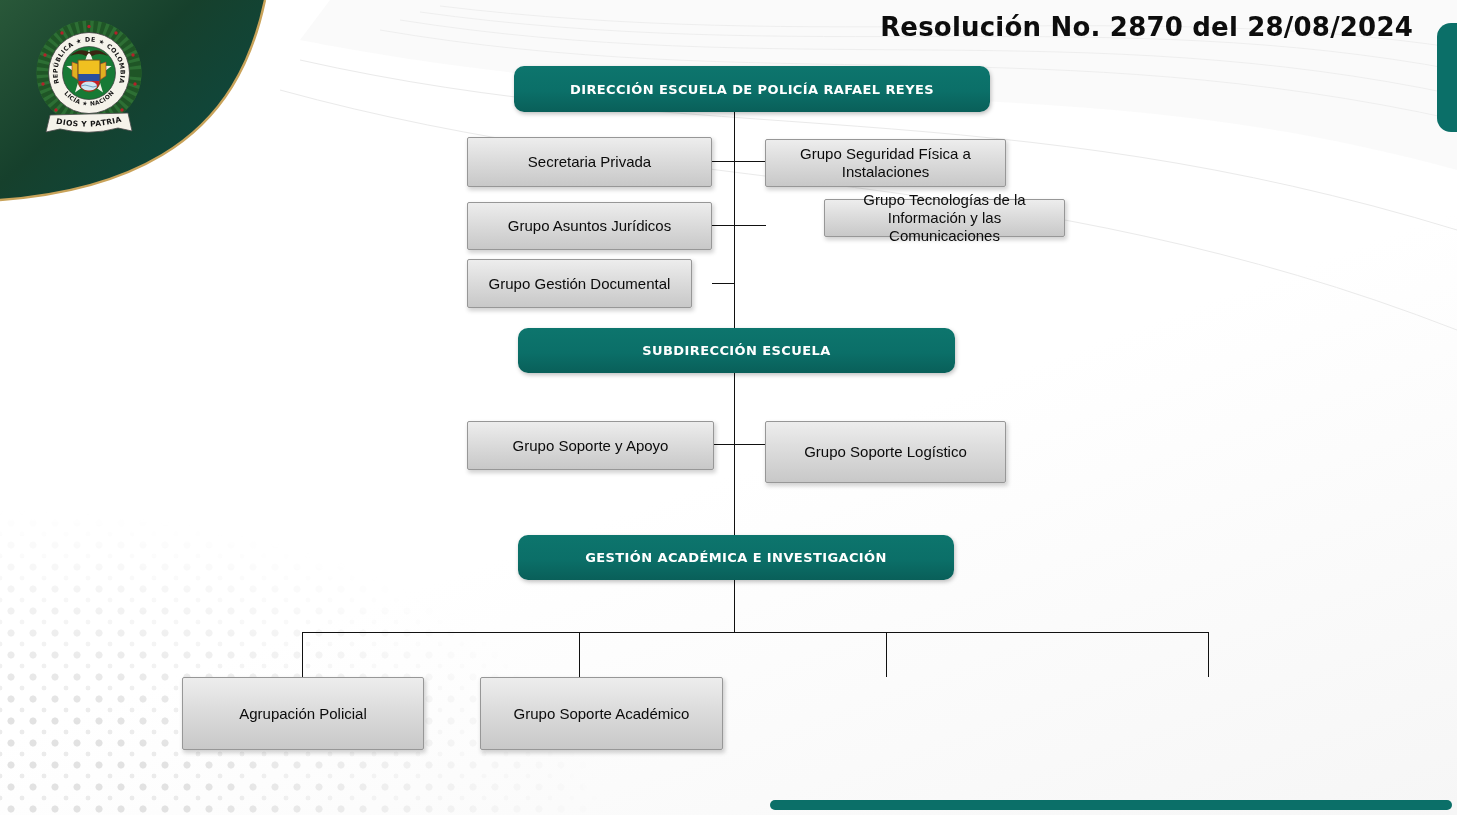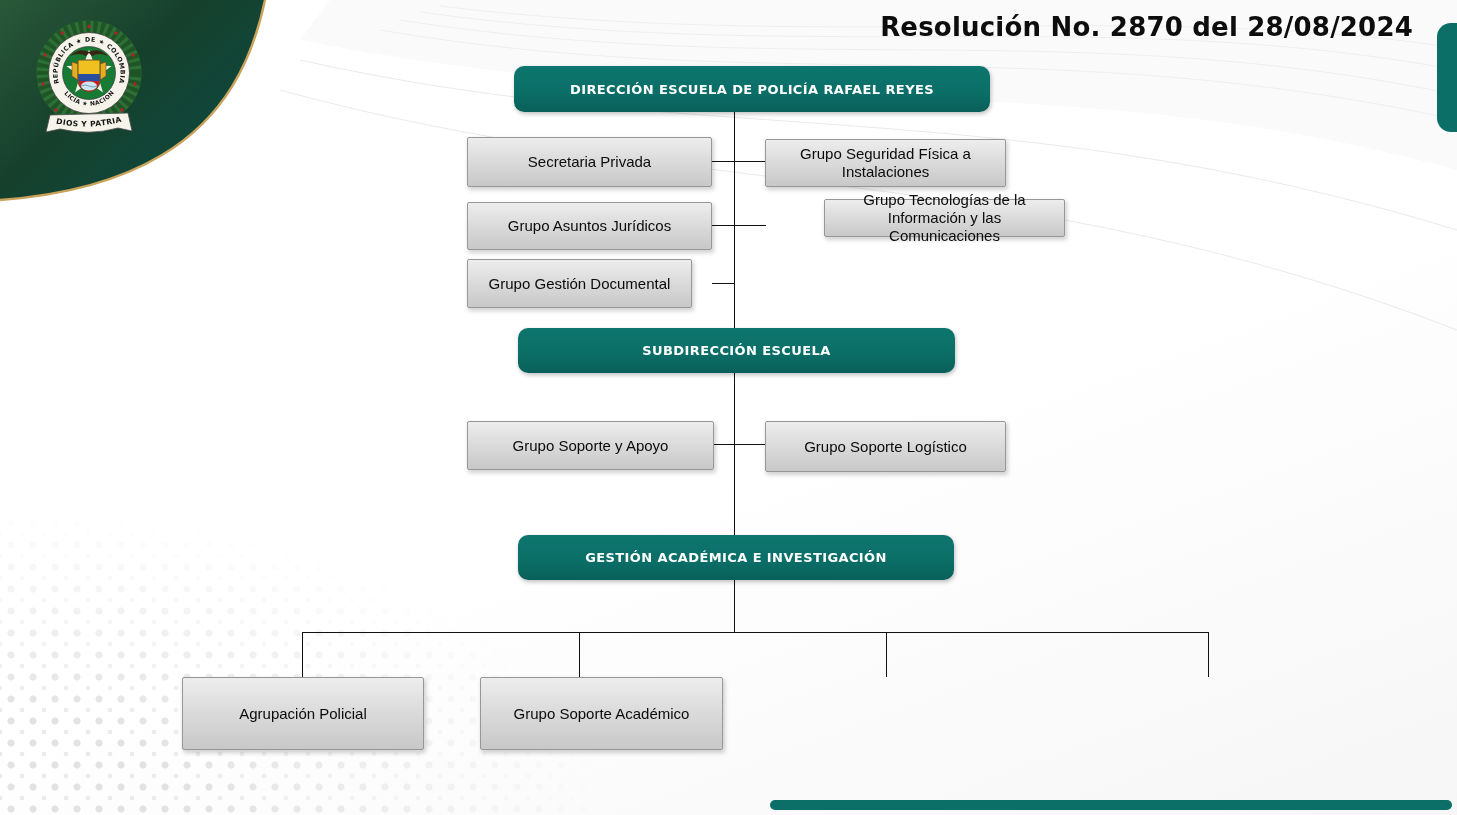--- a/index.html
+++ b/index.html
@@ -183,21 +183,21 @@
     <span>Grupo Gestión Documental</span>
   </div>
 
   <div class="node teal" style="left:518px;top:328px;width:437px;height:45px;">
     <span>SUBDIRECCIÓN ESCUELA</span>
   </div>
 
   <div class="node gray" style="left:467px;top:421px;width:247px;height:49px;">
     <span>Grupo Soporte y Apoyo</span>
   </div>
-  <div class="node gray" style="left:765px;top:421px;width:241px;height:51px;">
+  <div class="node gray" style="left:765px;top:421px;width:241px;height:62px;">
     <span>Grupo Soporte Logístico</span>
   </div>
 
   <div class="node teal" style="left:518px;top:535px;width:436px;height:45px;">
     <span>GESTIÓN ACADÉMICA E INVESTIGACIÓN</span>
   </div>
 
   <div class="node gray" style="left:182px;top:677px;width:242px;height:73px;">
     <span>Agrupación Policial</span>
   </div>

